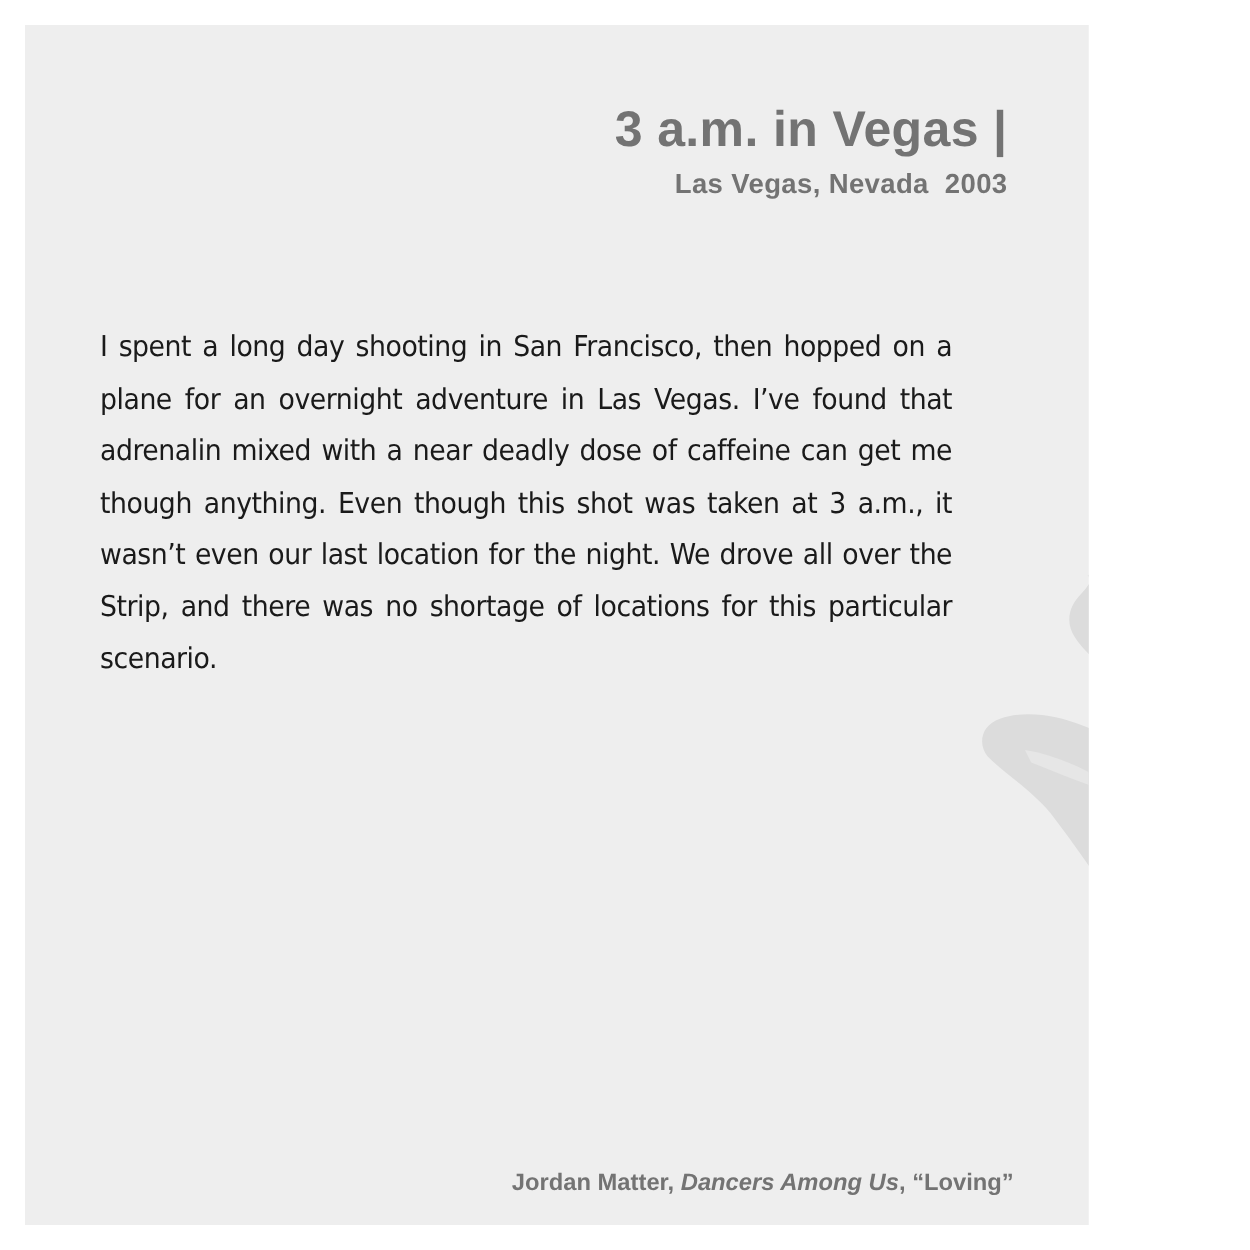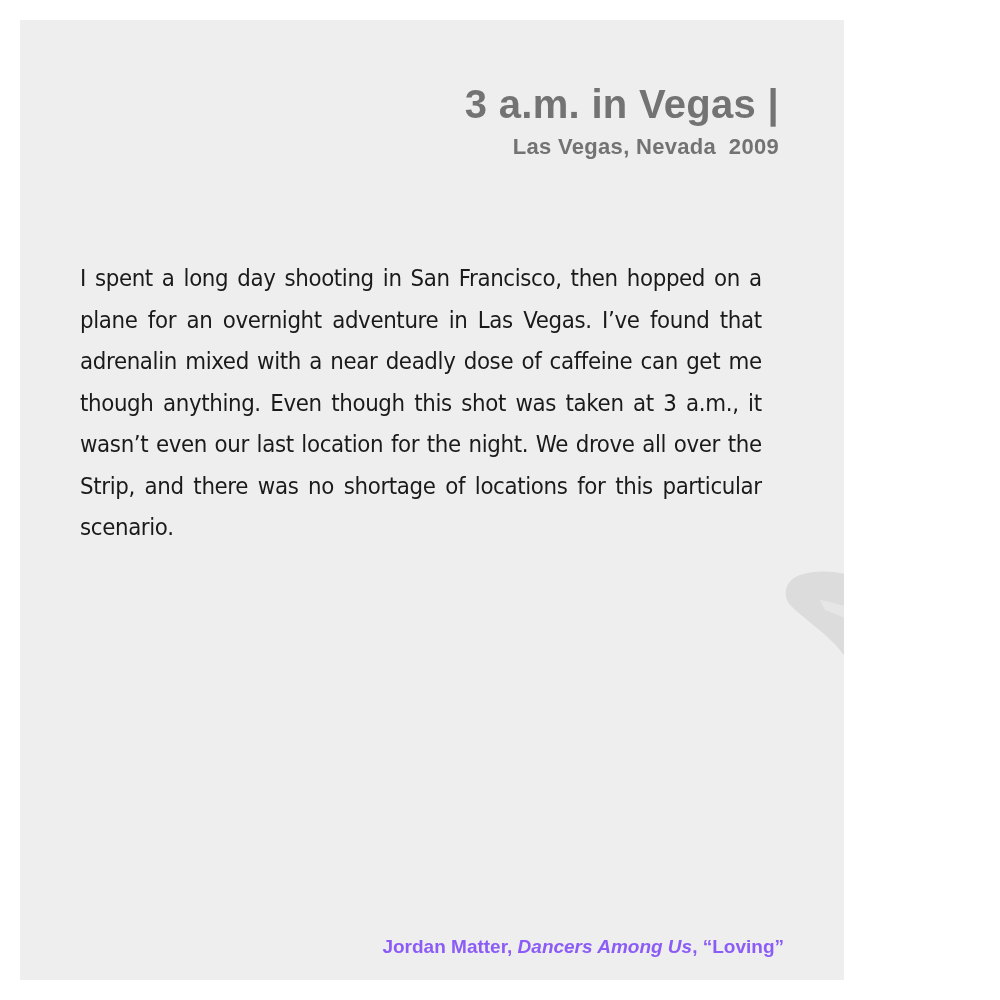--- a/index.html
+++ b/index.html
@@ -8,20 +8,21 @@
       background: #ffffff;
       position: relative;
       overflow: hidden;
     }
     .panel {
       position: absolute;
       left: 20px; top: 20px;
       width: 824px; height: 960px;
       background: #eeeeee;
       overflow: hidden;
+      padding-left: 27px;
     }
     .silhouette {
       position: absolute;
       left: 740px; top: 0;
       width: 240px; height: 960px;
     }
     .title-block {
       position: absolute;
       right: 65px; top: 58px;
       text-align: right;
@@ -57,21 +58,21 @@
       transform: scaleX(0.93);
       transform-origin: left top;
       width: 733px;
     }
     .caption {
       position: absolute;
       right: 60px; top: 916px;
       font-family: "Liberation Sans", sans-serif;
       font-weight: bold;
       font-size: 19px;
-      color: #8b5cf6;
+      color: #737373;
       white-space: nowrap;
     }
     .caption em { font-style: italic; }
   </style>
 </head>
 <body>
 
 <div class="panel">
 
   <svg class="silhouette" viewBox="0 0 240 960" xmlns="http://www.w3.org/2000/svg">
@@ -95,20 +96,20 @@
       C146 312 140 295 135 280 C130 265 140 250 152 240
       C162 232 170 222 168 208 C166 190 172 170 178 150
       C184 130 188 110 186 92 C185 80 183 70 190 62 Z"></path>
     <path fill="#e4e4e4" d="M150 240 C165 235 185 240 200 250 C190 255 170 255 155 252 Z"></path>
     <path fill="#e6e6e6" d="M110 440 C130 435 160 438 190 445 C170 450 140 450 115 448 Z"></path>
     <path fill="#e6e6e6" d="M60 580 C90 585 120 600 145 620 C120 612 90 600 65 590 Z"></path>
   </svg>
 
   <div class="title-block">
     <div class="title-line1">3 a.m. in Vegas |</div>
-    <div class="subtitle">Las Vegas, Nevada  2009</div>
+    <div class="subtitle">Las Vegas, Nevada  2003</div>
   </div>
 
   <div class="body-text">I spent a long day shooting in San Francisco, then hopped on a plane for an overnight adventure in Las Vegas. I’ve found that adrenalin mixed with a near deadly dose of caffeine can get me though anything. Even though this shot was taken at 3 a.m., it wasn’t even our last location for the night. We drove all over the Strip, and there was no shortage of locations for this particular scenario.</div>
 
   <div class="caption"><span>Jordan Matter,</span> <em>Dancers Among Us</em><span>,</span> <span>“Loving”</span></div>
 
 </div>
 
 </body></html>

